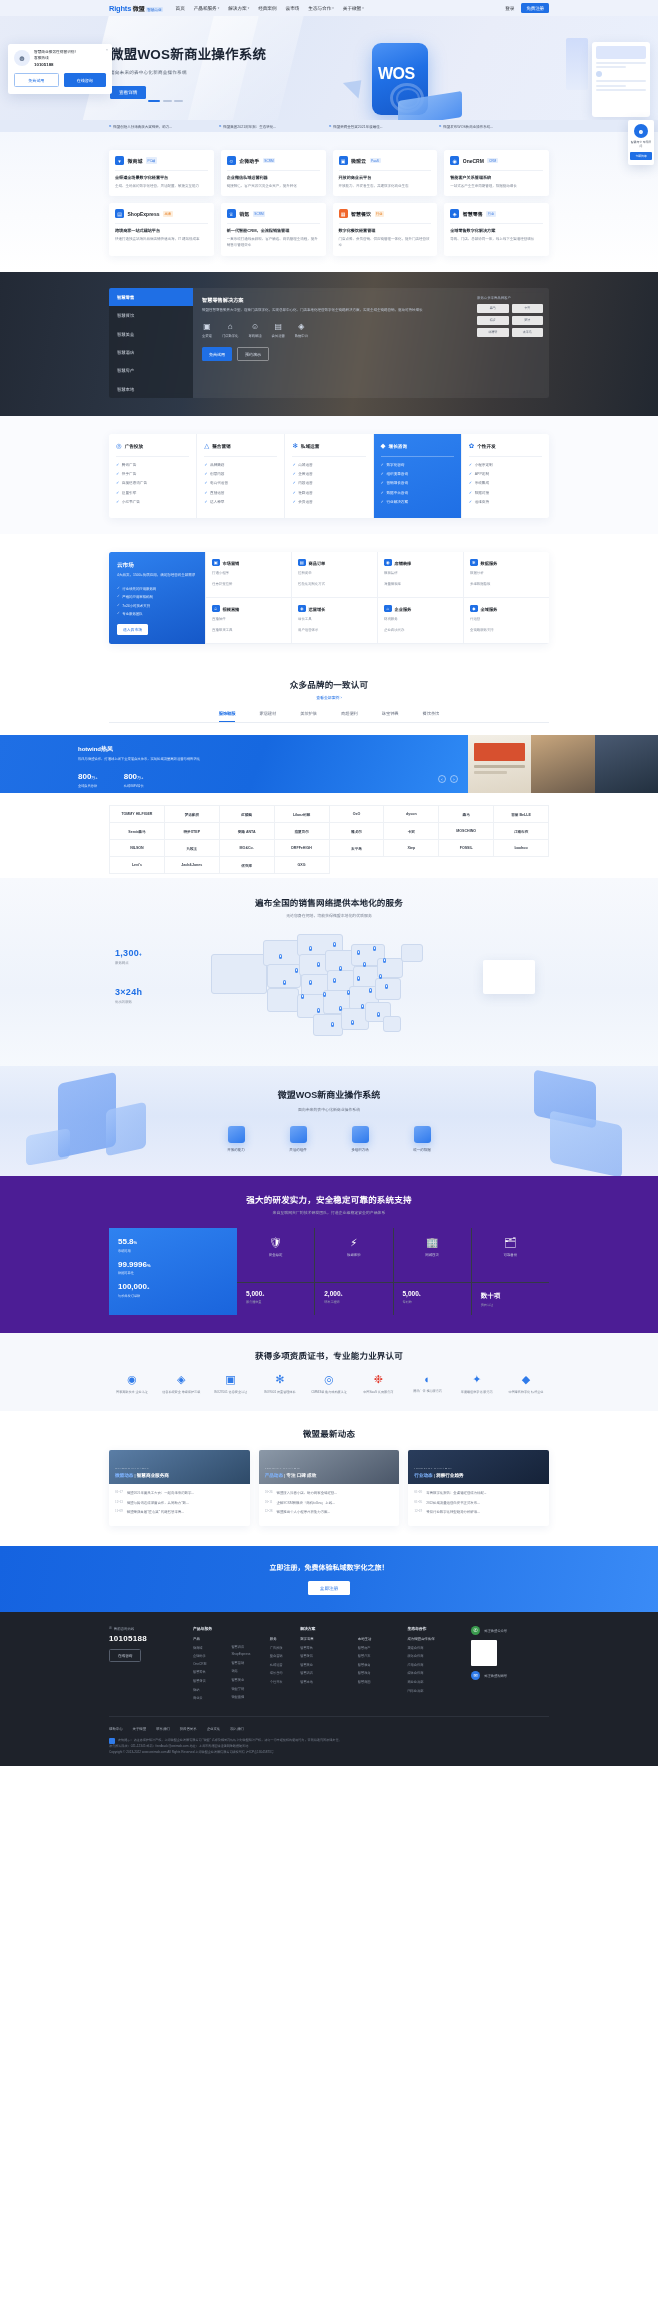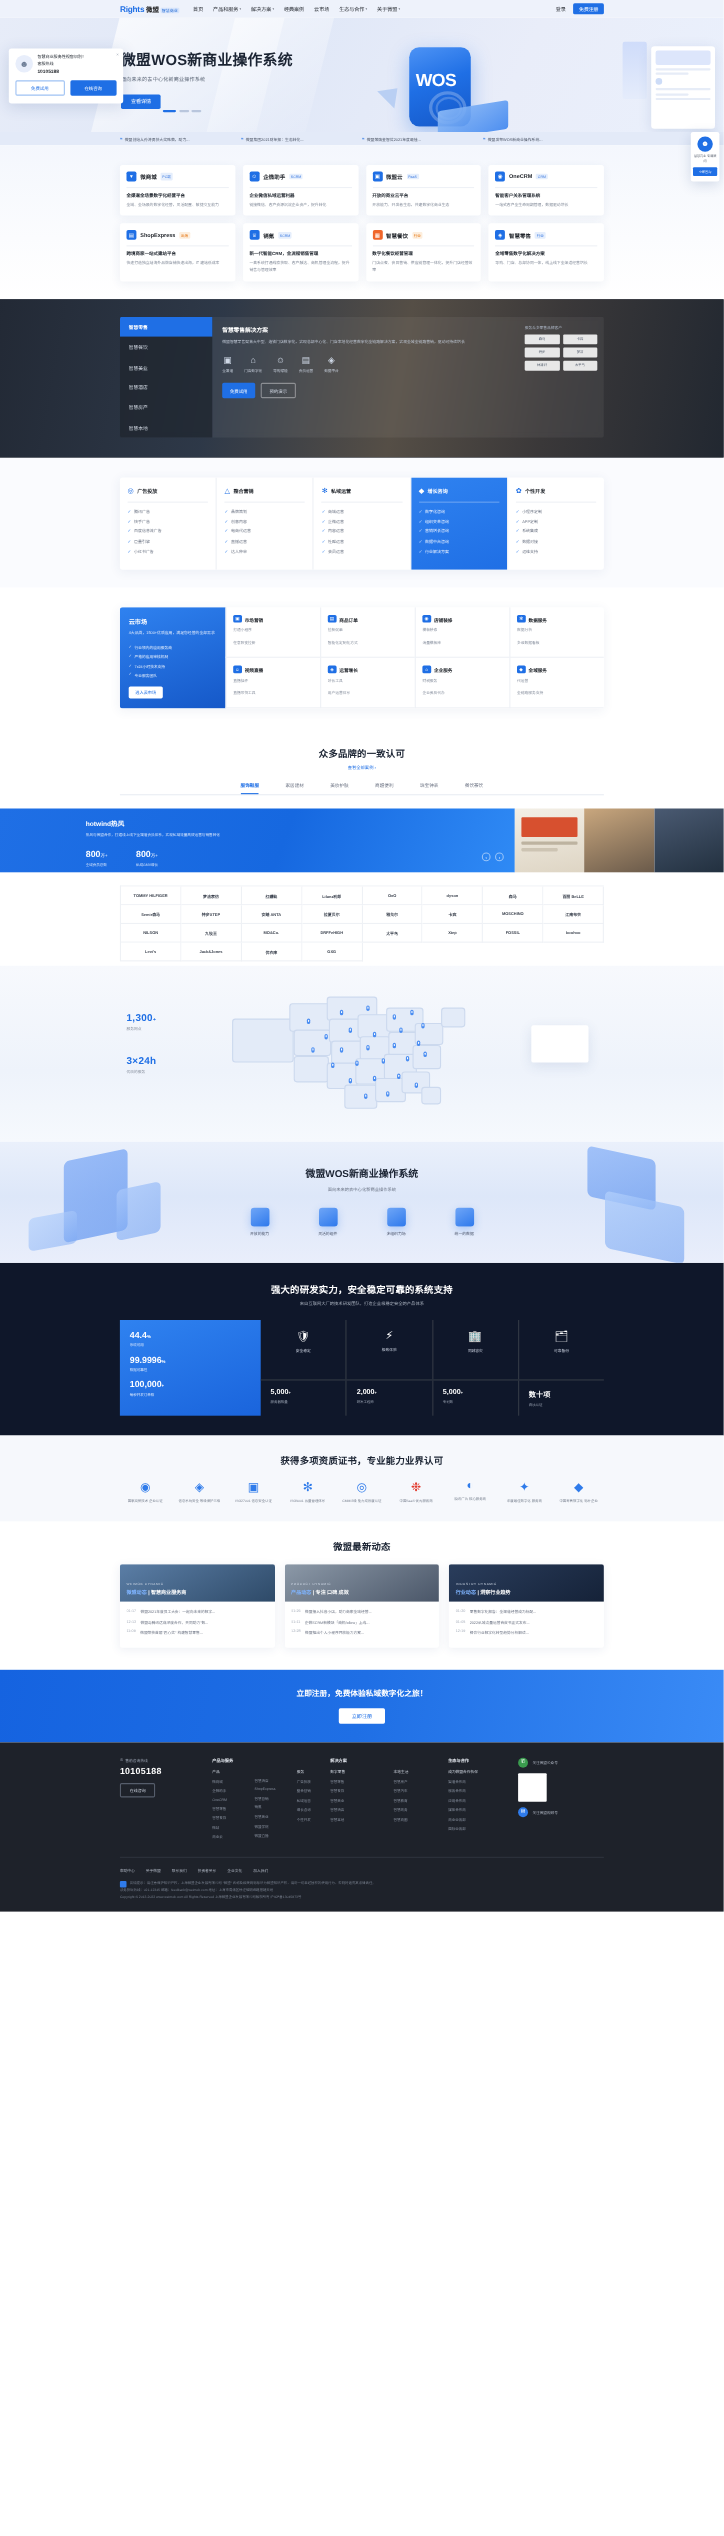--- a/index.html
+++ b/index.html
@@ -254,21 +254,21 @@
       background: linear-gradient(150deg,#6fa6f7,#2e79ec); box-shadow: 0 3px 8px rgba(46,121,236,.3);}
   .iso-f .lb { font-size: 3.5px; color:#4d5costing; color:#4d566a;}
   .iso-shape { position:absolute; border-radius: 5px; }
   .s1 { left: 58px; top: 12px; width: 58px; height: 74px; background: linear-gradient(150deg,rgba(126,170,246,.75),rgba(59,124,236,.55)); transform: skewY(-12deg);}
   .s2 { left: 106px; top: 40px; width: 40px; height: 46px; background: linear-gradient(150deg,rgba(168,199,250,.8),rgba(96,150,240,.5)); transform: skewY(-12deg);}
   .s3 { right: 62px; top: 10px; width: 62px; height: 46px; background: linear-gradient(150deg,rgba(143,182,248,.8),rgba(63,127,236,.55)); transform: skewY(12deg);}
   .s4 { right: 36px; top: 52px; width: 72px; height: 52px; background: linear-gradient(150deg,rgba(175,205,251,.85),rgba(86,143,238,.5)); transform: skewY(12deg);}
   .s5 { left: 26px; bottom: 14px; width: 44px; height: 30px; background: linear-gradient(150deg,rgba(186,212,252,.8),rgba(120,166,243,.5)); transform: skewY(-10deg);}
 
   
-  .tech-sec { background:#0f172a; padding: 17px 0 18px; color:#fff;}
+  .tech-sec { background:#4c1d95; padding: 17px 0 18px; color:#fff;}
   .tech-sec .sec-title{color:#fff;} .tech-sec .sec-sub{color:#a8b0bd;}
   .tech-box { display:flex; }
   .tech-left { width: 128px; flex:0 0 auto; background: linear-gradient(160deg,#2f82f0,#1a64dc); padding: 9px 9px 10px;}
   .tl-n { font-size: 8px; font-weight:700; }
   .tl-n small { font-size: 4px;}
   .tl-l { font-size: 3.2px; color:#d6e5fb; margin-top:1.5px; margin-bottom: 7px;}
   .tech-right { flex:1; display:flex; flex-direction:column;}
   .tech-icons { display:flex; flex:1;}
   .ti { flex:1; text-align:center; padding: 9px 0 7px; border-right:1px solid #343a45;}
   .ti:last-child{border-right:none;}
@@ -282,21 +282,21 @@
   .tn-l { font-size: 3.1px; color:#9aa3b2; margin-top:1.5px;}
 
   
   .cert-sec{ background:#f6f8fc; padding: 16px 0 17px;}
   .cert-grid { display:flex; justify-content:space-between; }
   .cert { width: 46px; text-align:center;}
   .cert .g { font-size: 11px; color:#2f7bea;}
   .cert .l { font-size: 3.1px; color:#7c8492; margin-top: 4px; line-height:1.5;}
 
   
-  .news-sec { padding: 16px 0 20px;}
+  .news-sec { padding: 16px 0 20px; font-family: Liberation Serif, serif;}
   .news-grid { display:grid; grid-template-columns: repeat(3,1fr); gap: 9px;}
   .news-card { background:#fff; border-radius:2px; box-shadow:0 2px 9px rgba(38,70,130,.08); overflow:hidden;}
   .news-img { height: 34px; position:relative; background: linear-gradient(150deg,#5b7ea6,#2e4a68);}
   .news-img.b { background: linear-gradient(150deg,#8c99a8,#4a5668);}
   .news-img.c { background: linear-gradient(150deg,#2a3d5c,#152238);}
   .news-img .ov { position:absolute; left:6px; bottom:6px; color:#fff;}
   .news-kicker { font-size: 2.8px; letter-spacing: .6px; color:#cfd8e6;}
   .news-h { font-size: 4.6px; font-weight:700; margin-top: 2px;}
   .news-h b { color:#7fb4ff;}
   .news-list { padding: 6px 6px 7px;}
@@ -924,20 +924,24 @@
         <div class="logo-cell">Levi's</div>
         <div class="logo-cell">Jack&amp;Jones</div>
         <div class="logo-cell">优衣库</div>
         <div class="logo-cell">GXG</div>
       </div>
     </div>
   </div>
 
   <div class="sec map-sec">
     <div class="wrap">
+      <div class="sec-head" style="margin-bottom:6px">
+        <div class="sec-title">遍布全国的销售网络提供本地化的服务</div>
+        <div class="sec-sub">无论您身在何地，均能获得微盟本地化的优质服务</div>
+      </div>
       <div class="map-wrap">
         <div class="map-stats">
           <div>
             <div class="ms-n"><span>1,300</span><small>+</small></div>
             <div class="ms-l">服务网点</div>
           </div>
           <div class="ms-gap"></div>
           <div>
             <div class="ms-n"><span>3×24h</span></div>
             <div class="ms-l">优质的服务</div>
@@ -1028,21 +1032,21 @@
 
   <div class="tech-sec">
     <div class="wrap">
       <div class="sec-head">
         <div class="sec-title">强大的研发实力，安全稳定可靠的系统支持</div>
         <div class="sec-sub">来自互联网大厂的技术研发团队，打造企业级稳定安全的产品体系</div>
       </div>
       <div class="tech-box">
         <div class="tech-left">
           <div>
-            <div class="tl-n"><span>44.4</span><small>%</small></div>
+            <div class="tl-n"><span>55.8</span><small>%</small></div>
             <div class="tl-l">系统可用</div>
           </div>
           <div>
             <div class="tl-n"><span>99.9996</span><small>%</small></div>
             <div class="tl-l">数据可靠性</div>
           </div>
           <div>
             <div class="tl-n"><span>100,000</span><small>+</small></div>
             <div class="tl-l">每秒并发订单数</div>
           </div>

